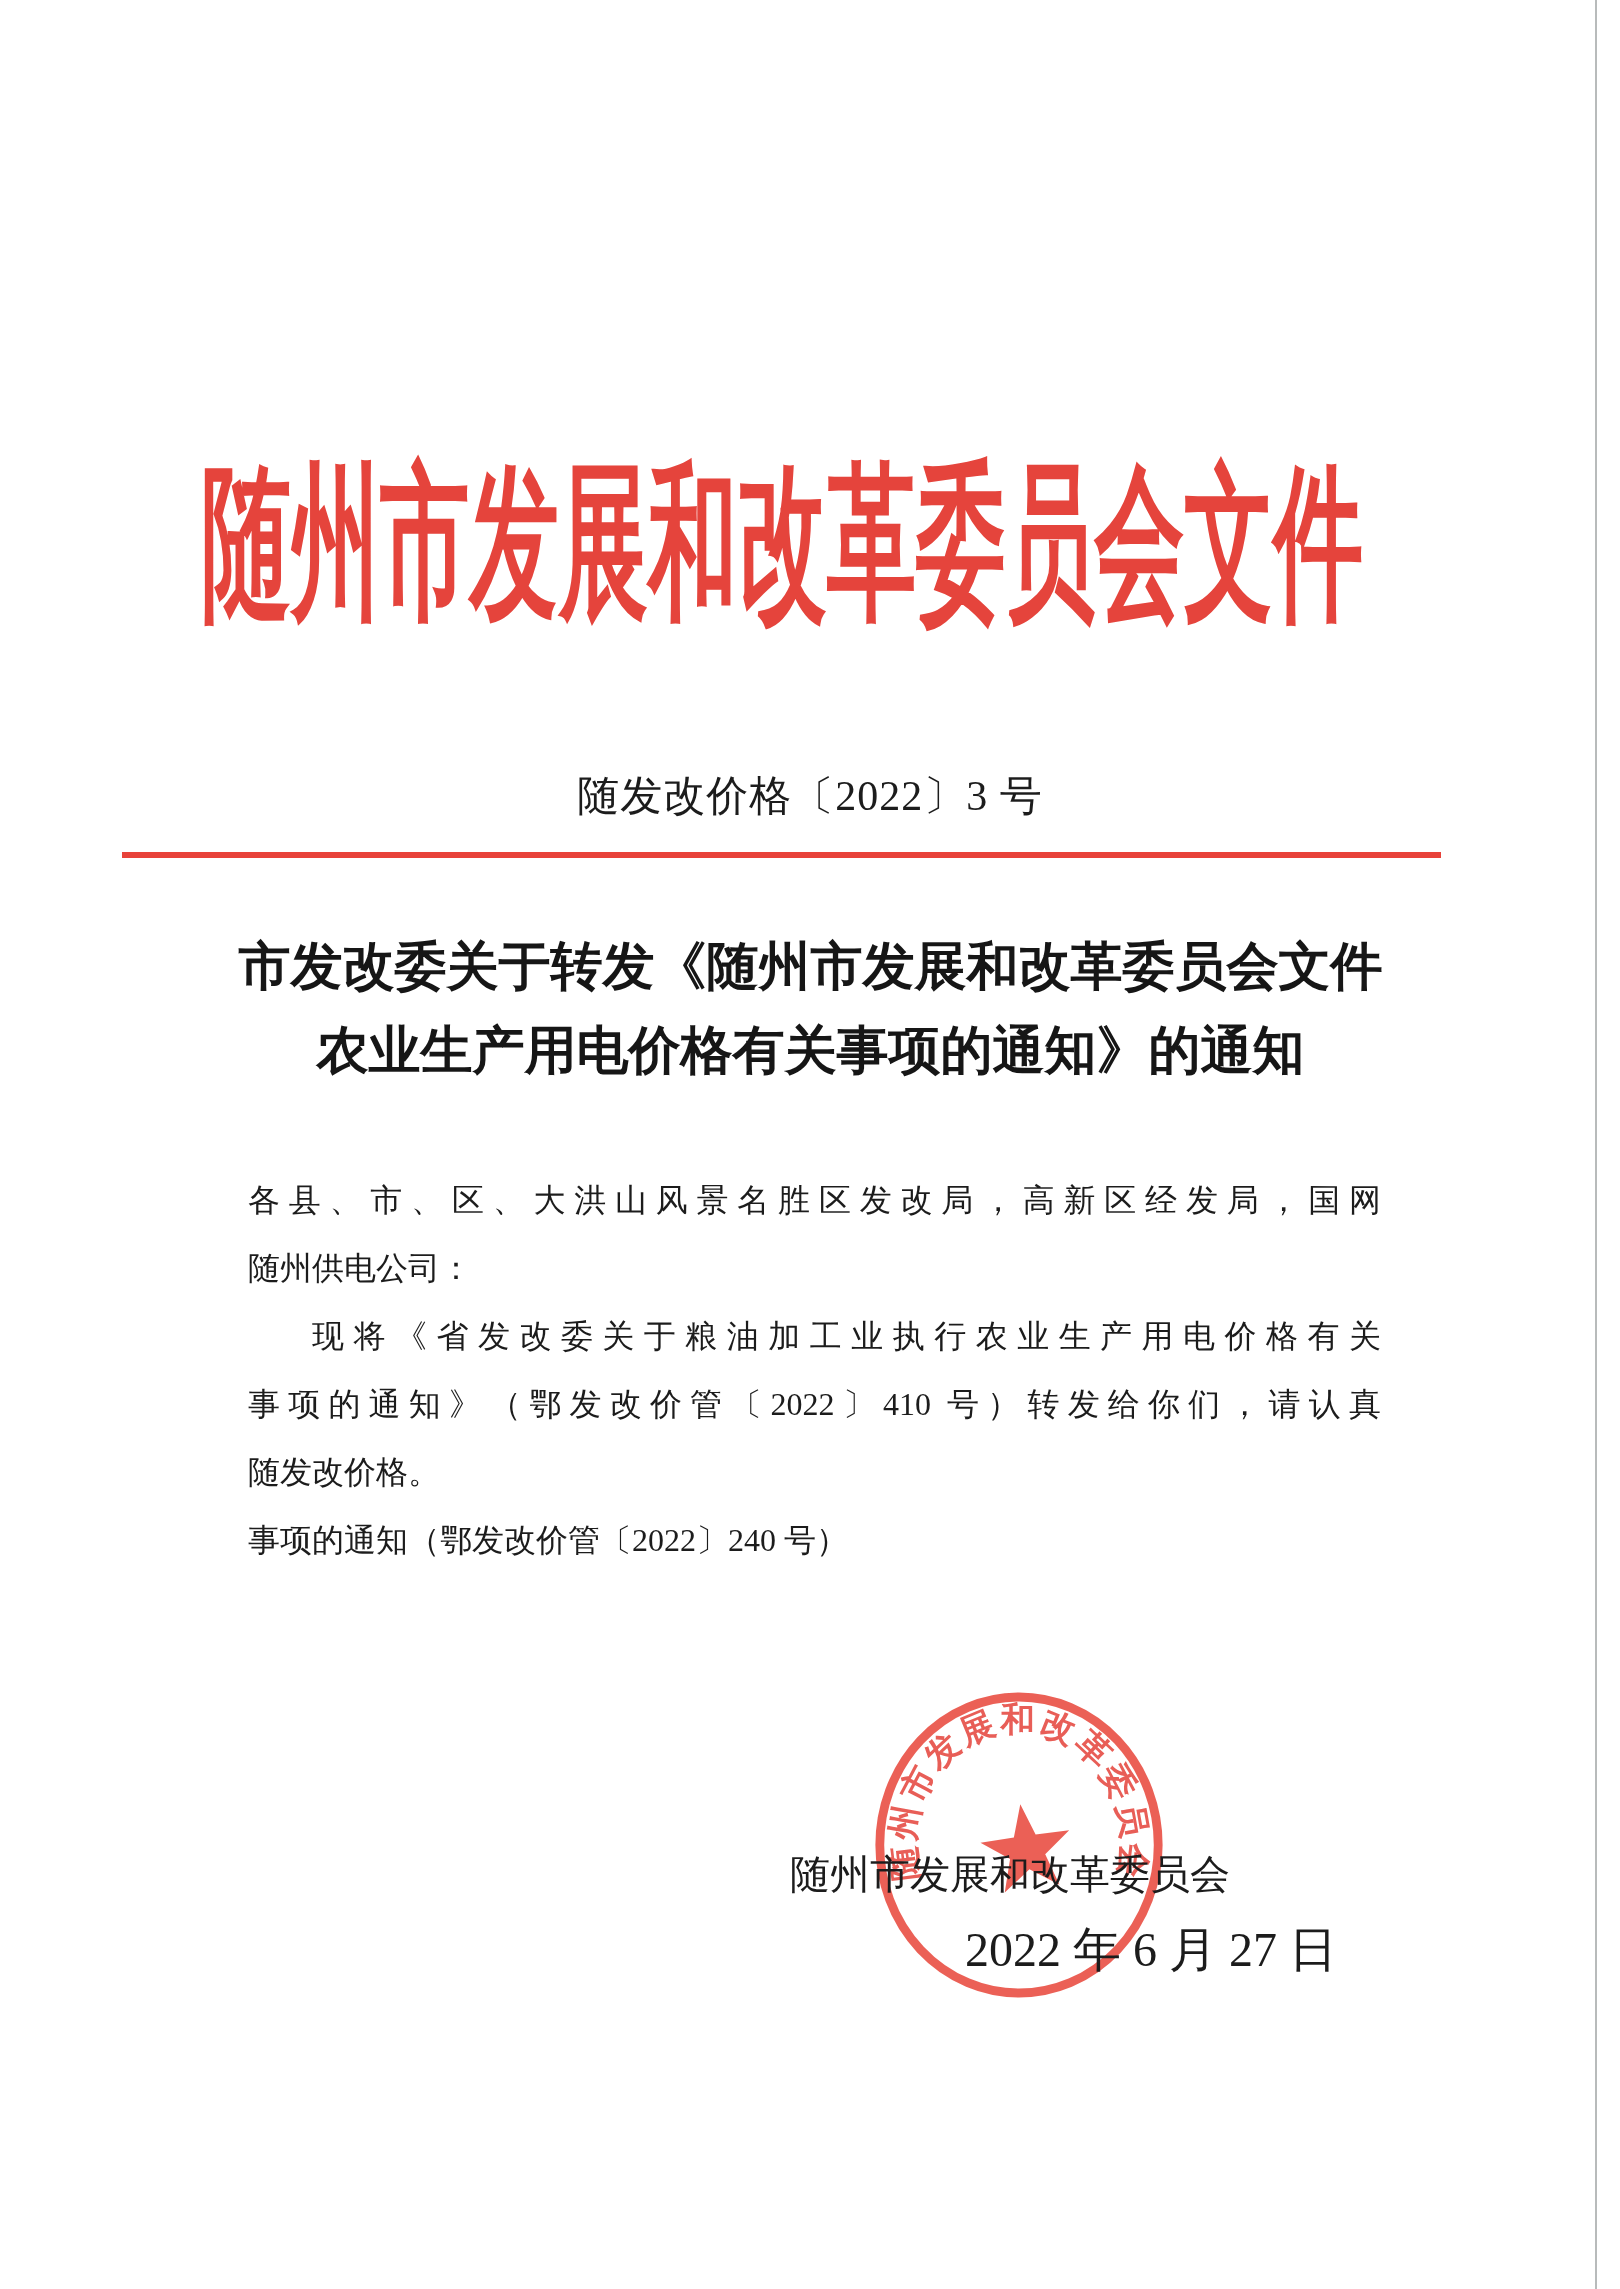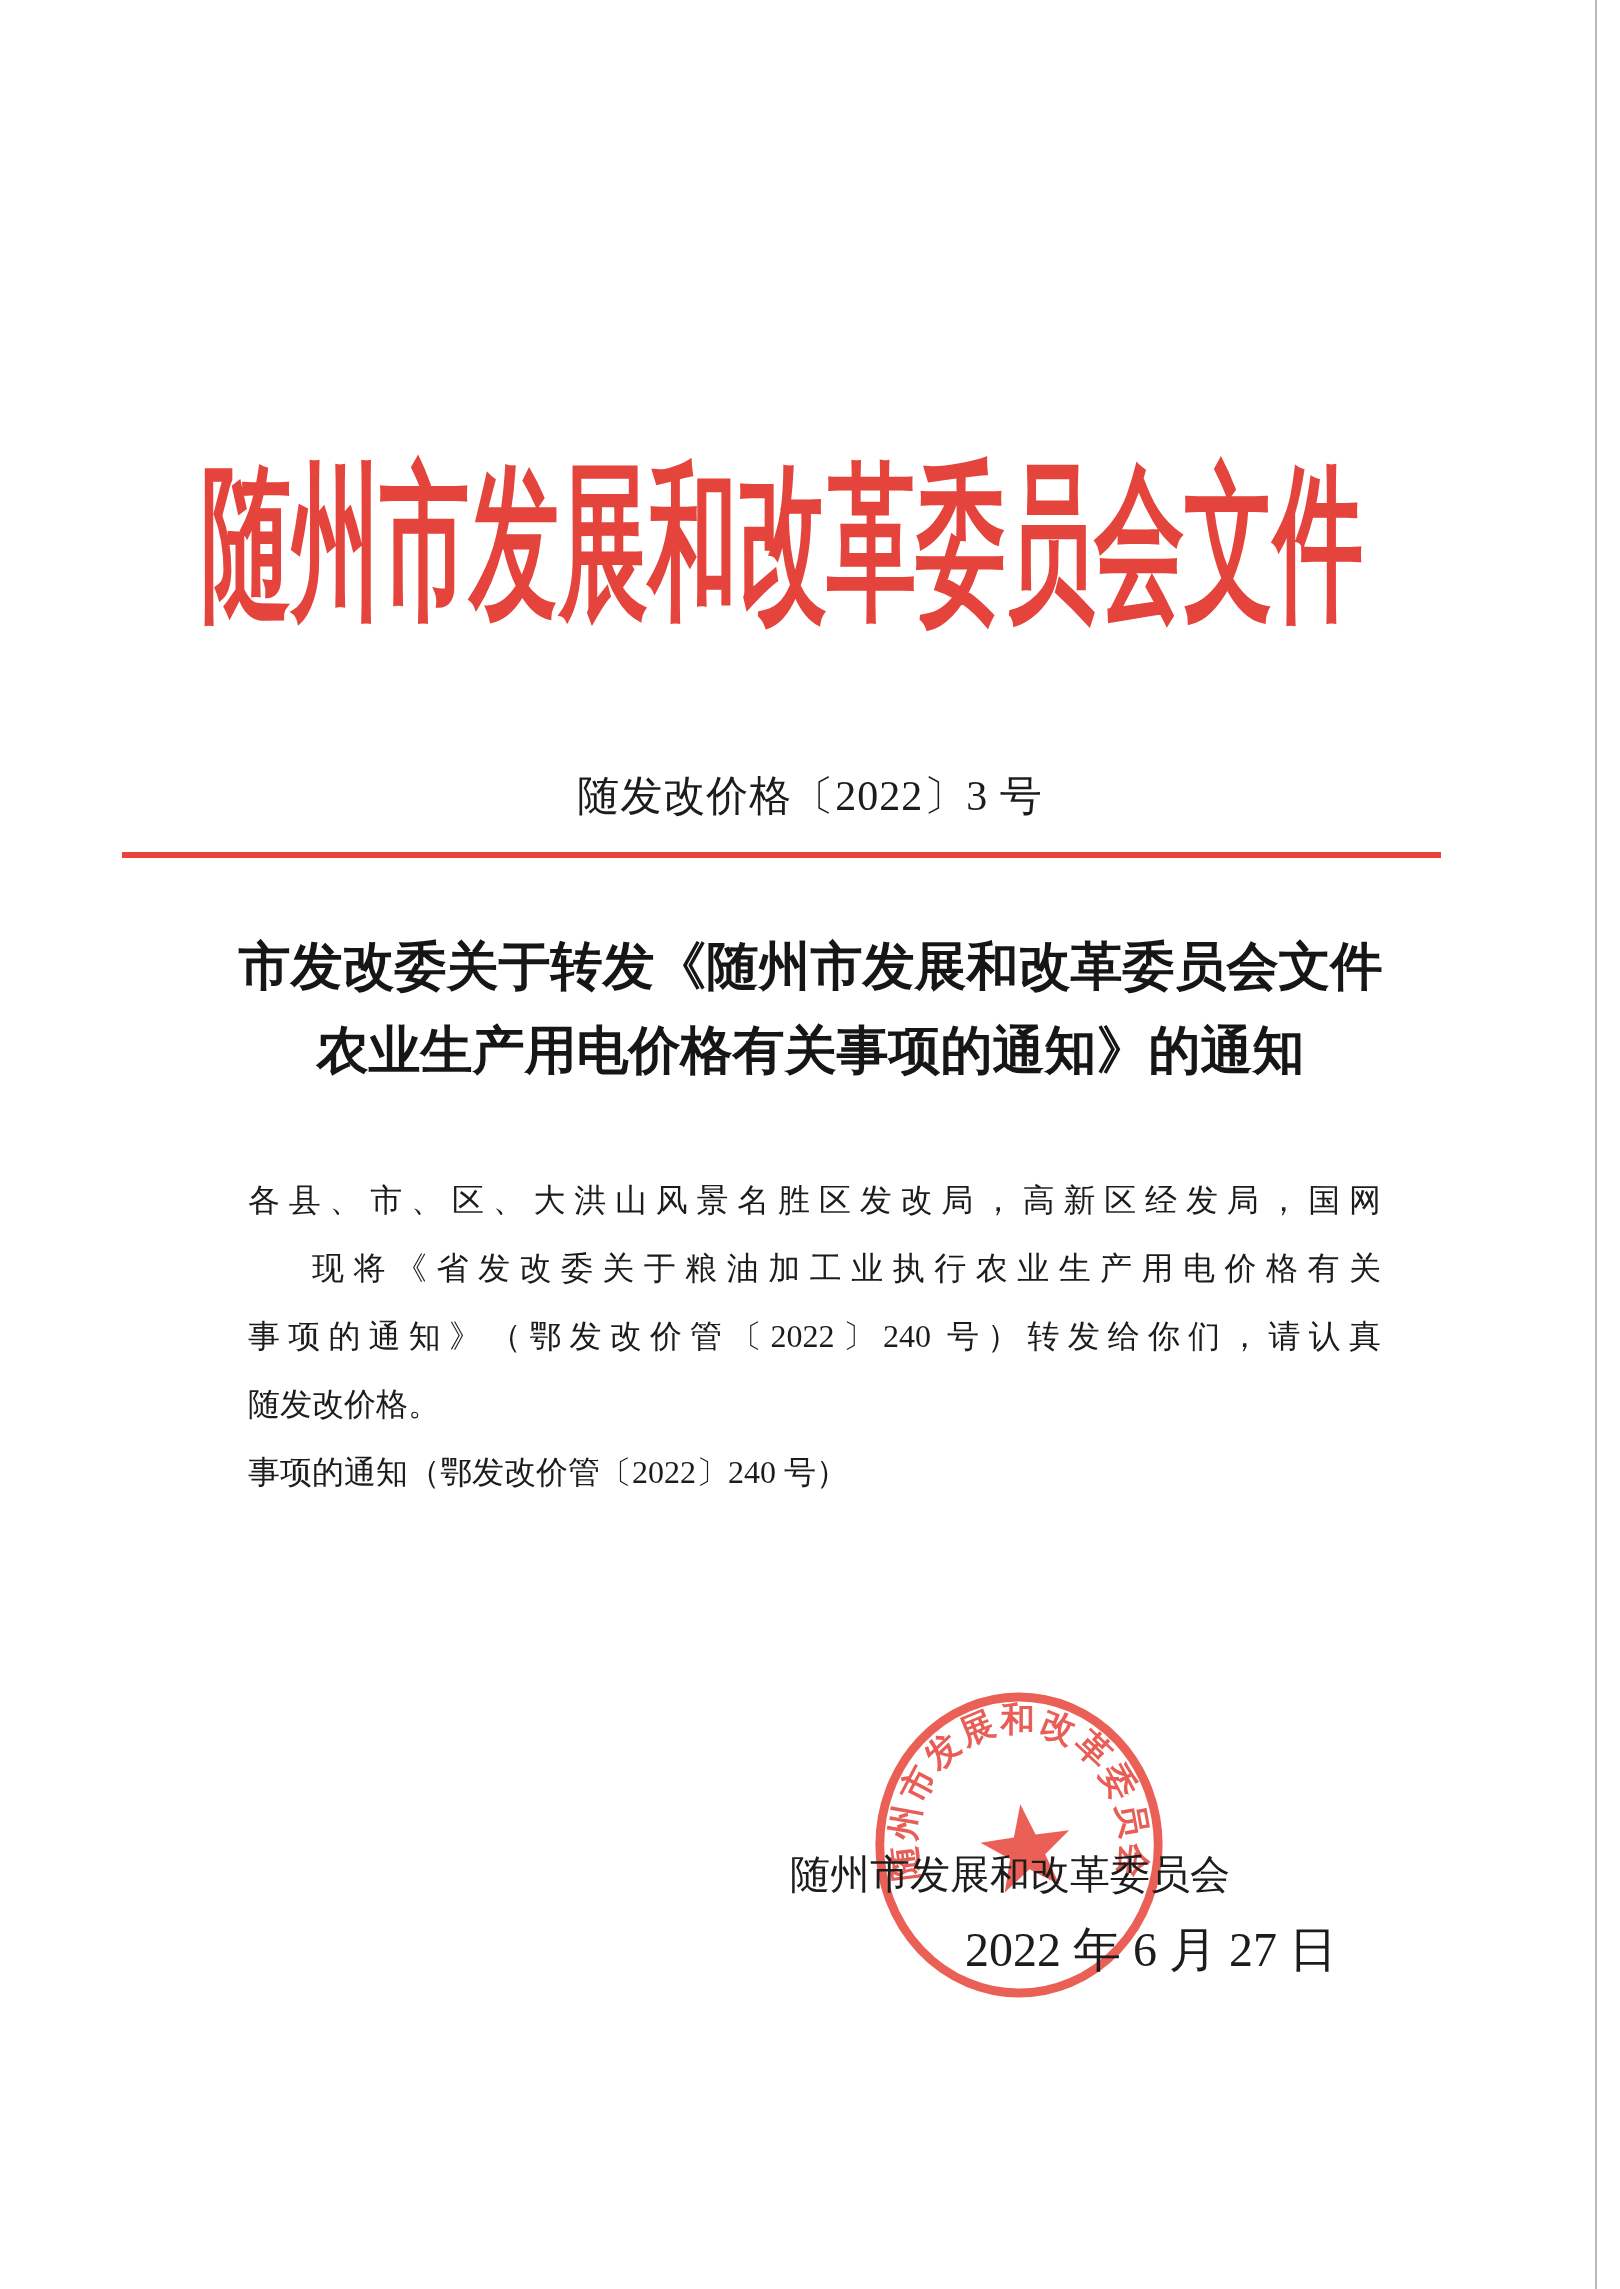--- a/index.html
+++ b/index.html
@@ -71,22 +71,23 @@
 
   <div class="red-rule"></div>
 
   <div class="title">
     <div>市发改委关于转发《随州市发展和改革委员会文件</div>
     <div>农业生产用电价格有关事项的通知》的通知</div>
   </div>
 
   <div class="body-block">
     <div class="bline just">各县、市、区、大洪山风景名胜区发改局，高新区经发局，国网</div>
+    <div class="bline">随州供电公司：</div>
     <div class="bline just indent">现将《省发改委关于粮油加工业执行农业生产用电价格有关</div>
-    <div class="bline just">事项的通知》（鄂发改价管〔2022〕240 号）转发给你们，请认真</div>
+    <div class="bline just">事项的通知》（鄂发改价管〔2022〕410 号）转发给你们，请认真</div>
     <div class="bline">随发改价格。</div>
     <div class="bline">事项的通知（鄂发改价管〔2022〕240 号）</div>
   </div>
 
   <svg class="seal-svg" width="298" height="314" viewBox="0 0 304 320">
     <g opacity="0.86">
       <ellipse cx="152" cy="160" rx="142" ry="151" fill="none" stroke="#e8473b" stroke-width="9"></ellipse>
       <path id="sealArc" d="M 65.2 226.5 A 106 116 0 1 1 238.8 226.5" fill="none"></path>
       <text font-size="35" fill="#e5443c" letter-spacing="3">
         <textPath href="#sealArc" startOffset="50%" text-anchor="middle">随州市发展和改革委员会</textPath>

